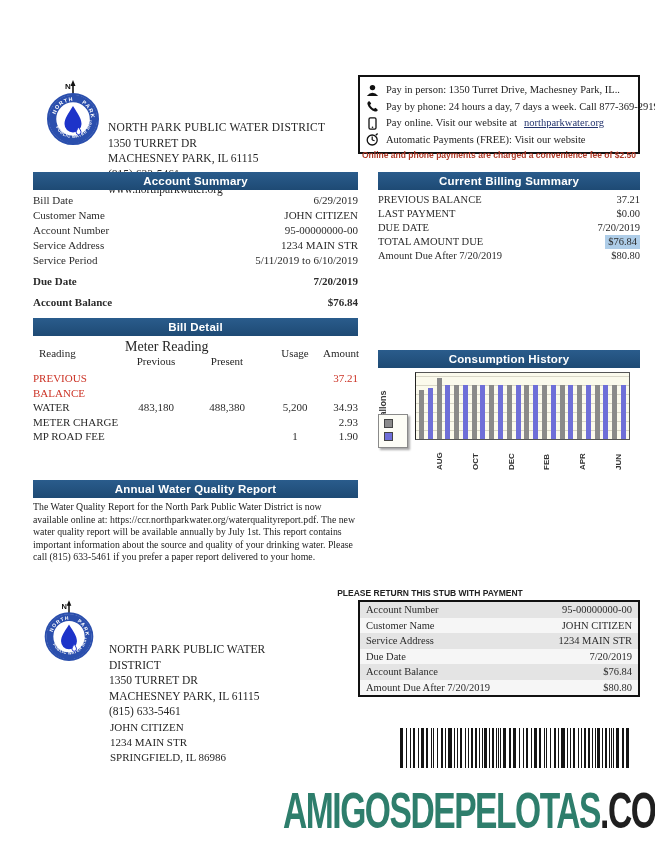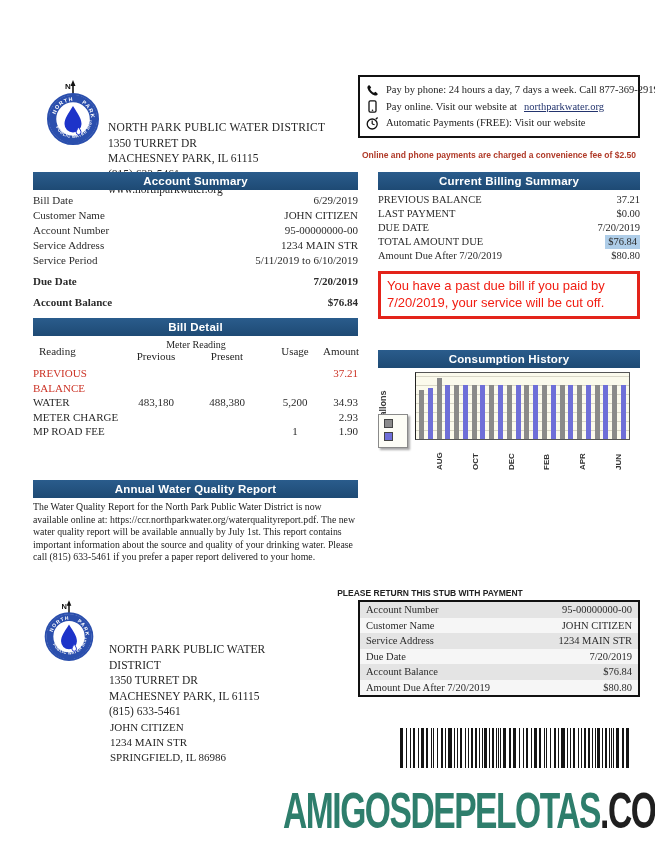--- a/index.html
+++ b/index.html
@@ -40,21 +40,21 @@
 
   
   .alert {
     border:3px solid #e3231a; color:#f11d12; padding:4px 6px;
     font:13px "Liberation Sans", sans-serif; line-height:1.3;
   }
 
   
   .bd-grid { display:grid; grid-template-columns:92px 62px 80px 56px 1fr; }
   .bd-head { font-size:11px; color:#262626; }
-  .bd-mr { grid-column:2 / span 2; text-align:center; font-size:10px; }
+  .bd-mr { grid-column:2 / span 2; text-align:left; font-size:14px; }
   .bd-sub { text-align:center; font-size:11px; }
   .bd-cell { font-size:11px; line-height:14.5px; }
   .ctr { text-align:center; } .rgt { text-align:right; }
   .red { color:#cc3326; }
 
   
   .chart-zone { position:relative; height:104px; }
   .ylab {
     position:absolute; left:-12px; top:34px; transform:rotate(-90deg);
     font:bold 9px "Liberation Sans", sans-serif; color:#3a3a3a;
@@ -138,20 +138,29 @@
     <div>1350 TURRET DR</div>
     <div>MACHESNEY PARK, IL 61115</div>
     <div>(815) 633-5461</div>
     <div>www.northparkwater.org</div>
   </div>
 
   <div class="abs paybox" style="left:358px; top:75px;">
     <div class="payrow">
       <span class="ic">
         <svg width="13" height="13" viewBox="0 0 13 13">
+            <circle cx="6.5" cy="3.6" r="2.7" fill="#111"></circle>
+            <path d="M.8 12 Q6.5 5.6 12.2 12 Z" fill="#111"></path>
+          </svg>
+      </span>
+      <span>Pay in person: 1350 Turret Drive, Machesney Park, IL..</span>
+    </div>
+    <div class="payrow">
+      <span class="ic">
+        <svg width="13" height="13" viewBox="0 0 13 13">
             <path d="M3.1 1.1 C1.7 1.9 1.1 3 1.5 4.2 C2.5 7.5 5.5 10.5 8.8 11.5 C10 11.9 11.1 11.3 11.9 9.9 L9.6 7.8 L8 8.8 C6.3 8 4.9 6.6 4.1 4.9 L5.2 3.3 Z" fill="#111"></path>
           </svg>
       </span>
       <span>Pay by phone: 24 hours a day, 7 days a week. Call 877-369-2919.</span>
     </div>
     <div class="payrow">
       <span class="ic">
         <svg width="13" height="13" viewBox="0 0 13 13">
             <rect x="3" y="0.8" width="7" height="11.4" rx="1.4" fill="none" stroke="#111" stroke-width="1.3"></rect>
             <circle cx="6.5" cy="10.2" r=".8" fill="#111"></circle>
@@ -225,21 +234,20 @@
         </div>
       <div class="kvrow sm">
           <span>TOTAL AMOUNT DUE</span>
           <span class="hl">$76.84</span>
         </div>
       <div class="kvrow sm">
           <span>Amount Due After 7/20/2019</span>
           <span>$80.80</span>
         </div>
     </div>
-    <div class="alert" style="margin-top:8px;">You have a past due bill if you paid by 7/20/2019, your service will be cut off.</div>
   </div>
 
   <div class="abs" style="left:33px; top:318px; width:325px;">
     <div class="barhdr">Bill Detail</div>
     <div class="bd-grid bd-head" style="padding-top:3px;">
       <div style="grid-row:1 / span 2; align-self:center; padding-left:6px;">Reading</div>
       <div class="bd-mr">Meter Reading</div>
       <div style="grid-row:1 / span 2; align-self:center;" class="ctr">Usage</div>
       <div style="grid-row:1 / span 2; align-self:center;" class="rgt">Amount</div>
       <div class="bd-sub" style="grid-column:2; grid-row:2;">Previous</div>

